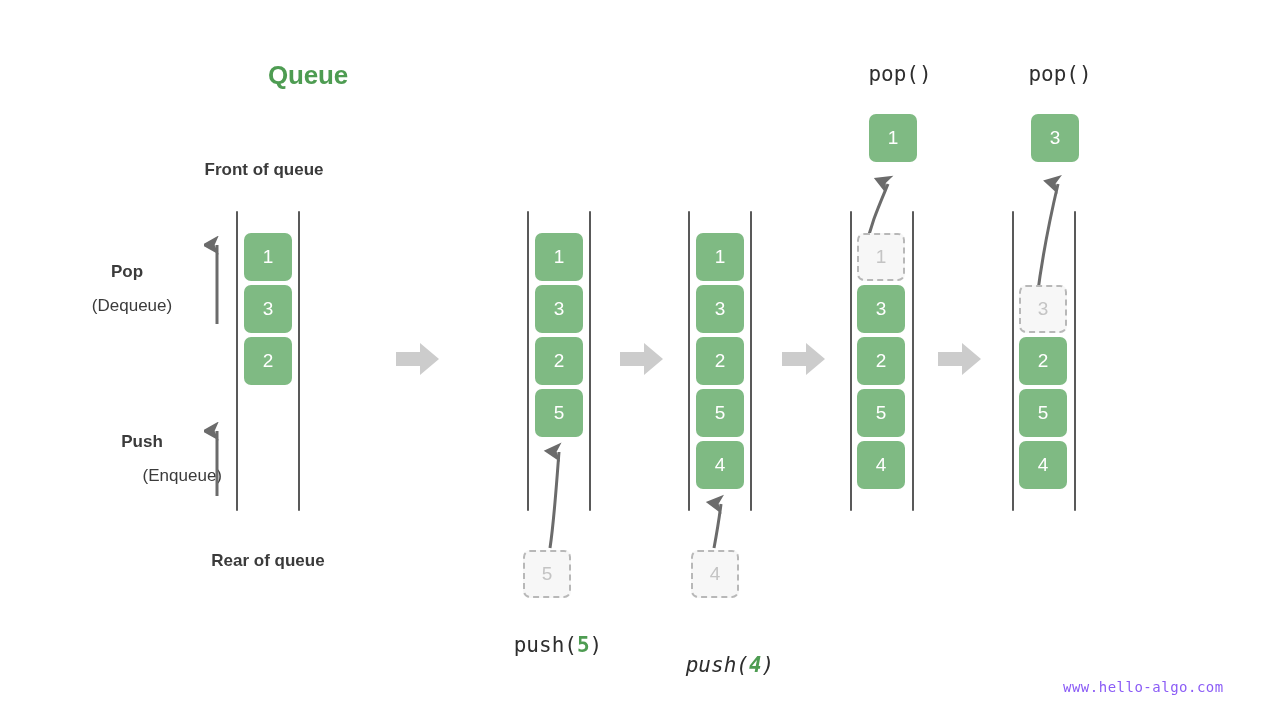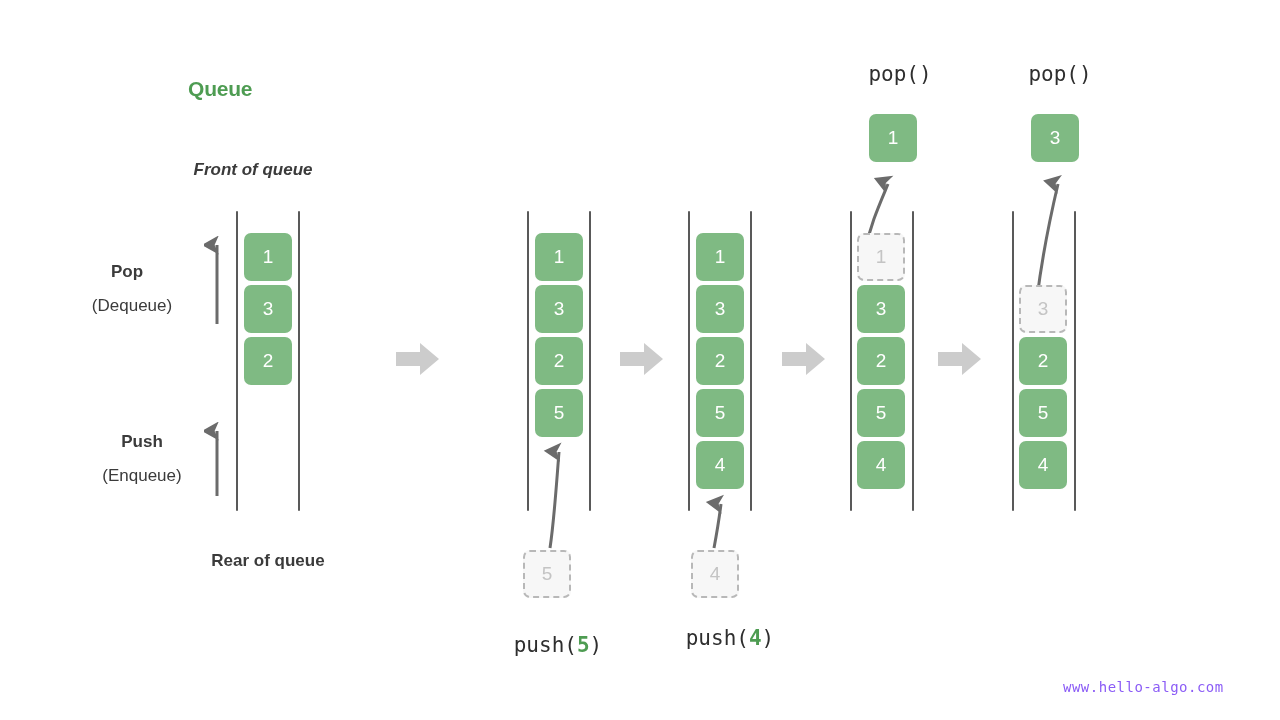--- a/index.html
+++ b/index.html
@@ -14,25 +14,24 @@
     background: #ffffff;
     font-family: "Liberation Sans", sans-serif;
     overflow: hidden;
   }
   .abs { position: absolute; }
 
   
   .title-queue {
     color: #4e9c52;
     font-weight: bold;
-    font-size: 21px;
+    font-size: 26px;
     letter-spacing: -0.2px;
-    text-align: left;
-    white-space: nowrap;
-    margin-top: 17px;
+    text-align: right;
+    white-space: nowrap;
   }
   .side-label {
     color: #3b3b3b;
     font-weight: bold;
     font-size: 17px;
     text-align: center;
     white-space: nowrap;
   }
   .side-label-sub {
     color: #3b3b3b;
@@ -96,28 +95,28 @@
   
   .thin-arrow { position: absolute; }
 </style>
 </head>
 <body>
 
 <div id="canvas">
 
   <div class="abs title-queue" style="left:188px; top:60px; width:160px;">Queue</div>
 
-  <div class="abs side-label" style="left:143px; top:160px; width:220px;font-style:italic;">Front of queue</div>
+  <div class="abs side-label" style="left:154px; top:160px; width:220px;">Front of queue</div>
   <div class="abs side-label" style="left:158px; top:543px; width:220px;margin-top:8px;">Rear of queue</div>
 
   <div class="abs side-label" style="left:47px; top:262px; width:160px;">Pop</div>
   <div class="abs side-label-sub" style="left:52px; top:296px; width:160px;">(Dequeue)</div>
 
   <div class="abs side-label" style="left:62px; top:432px; width:160px;">Push</div>
-  <div class="abs side-label-sub" style="left:62px; top:466px; width:160px;">(Enqueue)</div>
+  <div class="abs side-label-sub" style="left:62px; top:466px; width:160px;text-align:right;">(Enqueue)</div>
 
   <svg class="thin-arrow" style="left:204px; top:236px;" width="30" height="90">
     <defs>
       <marker id="ah-up" markerWidth="7" markerHeight="7" refX="3.2" refY="5.6" orient="auto" markerUnits="strokeWidth">
         <path d="M3.2,0.5 L6.4,6.2 L3.2,4.8 L0,6.2 Z" fill="#6b6b6b"></path>
       </marker>
     </defs>
     <line x1="13" y1="88" x2="13" y2="9" stroke="#6b6b6b" stroke-width="3" marker-end="url(#ah-up)"></line>
   </svg>
 
@@ -163,21 +162,21 @@
   <div class="rail" style="left:750px; top:211px; height:300px;"></div>
   <div class="box abs" style="left:696px; top:233px;">1</div>
   <div class="box abs" style="left:696px; top:285px;">3</div>
   <div class="box abs" style="left:696px; top:337px;">2</div>
   <div class="box abs" style="left:696px; top:389px;">5</div>
   <div class="box abs" style="left:696px; top:441px;">4</div>
   <div class="box ghost abs" style="left:691px; top:550px;">4</div>
   <svg class="thin-arrow" style="left:688px; top:482px;" width="80" height="80">
     <path d="M26,66 C29,50 31,38 33,22" stroke="#6b6b6b" stroke-width="3" fill="none" marker-end="url(#ah-curve)"></path>
   </svg>
-  <div class="abs mono-label" style="left:630px; top:626px; width:200px;"><span>push</span>(<span class="num">4</span>)</div>
+  <div class="abs mono-label" style="left:630px; top:653px; width:200px;font-style:italic;"><span>push</span>(<span class="num">4</span>)</div>
 
   <svg class="step-arrow" style="left:782px; top:341px;" viewBox="0 0 44 36">
     <path d="M0,11 L24,11 L24,2 L43,18 L24,34 L24,25 L0,25 Z" fill="#cccccc"></path>
   </svg>
 
   <div class="abs mono-label" style="left:800px; top:62px; width:200px;">pop()</div>
   <div class="box abs" style="left:869px; top:114px;">1</div>
   <svg class="thin-arrow" style="left:840px; top:166px;" width="80" height="92">
     <path d="M26,82 C30,60 38,42 48,18" stroke="#6b6b6b" stroke-width="3" fill="none" marker-end="url(#ah-curve)"></path>
   </svg>

